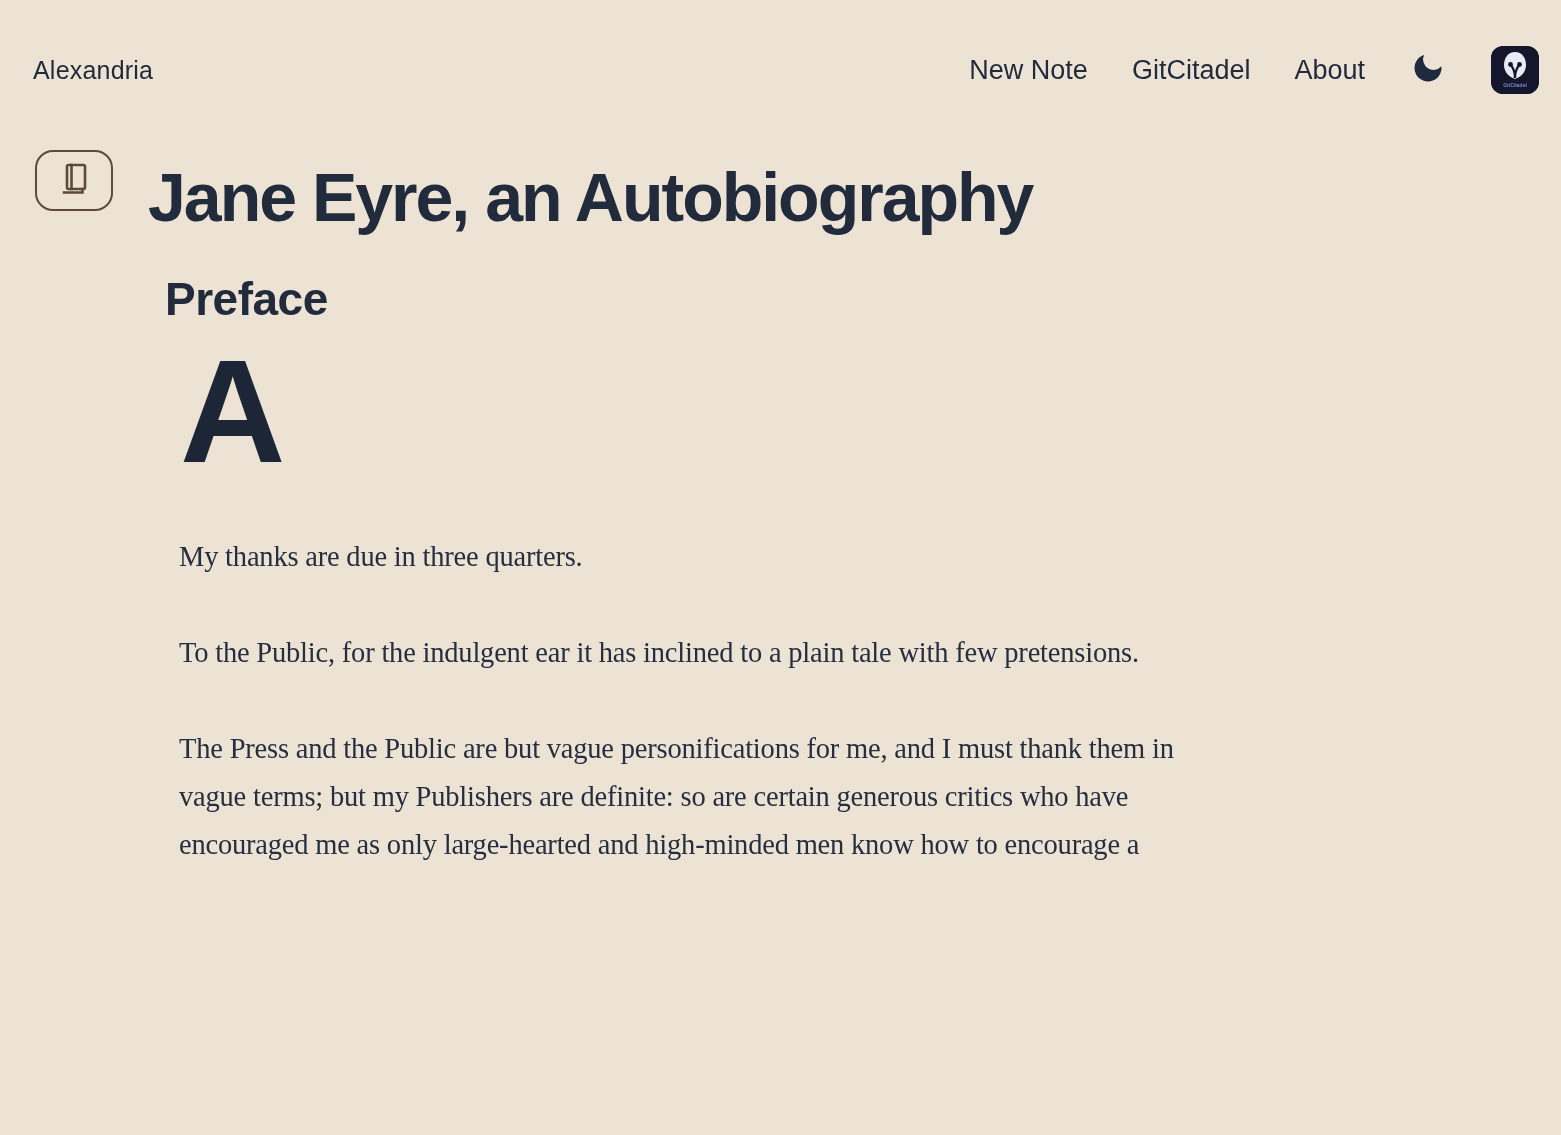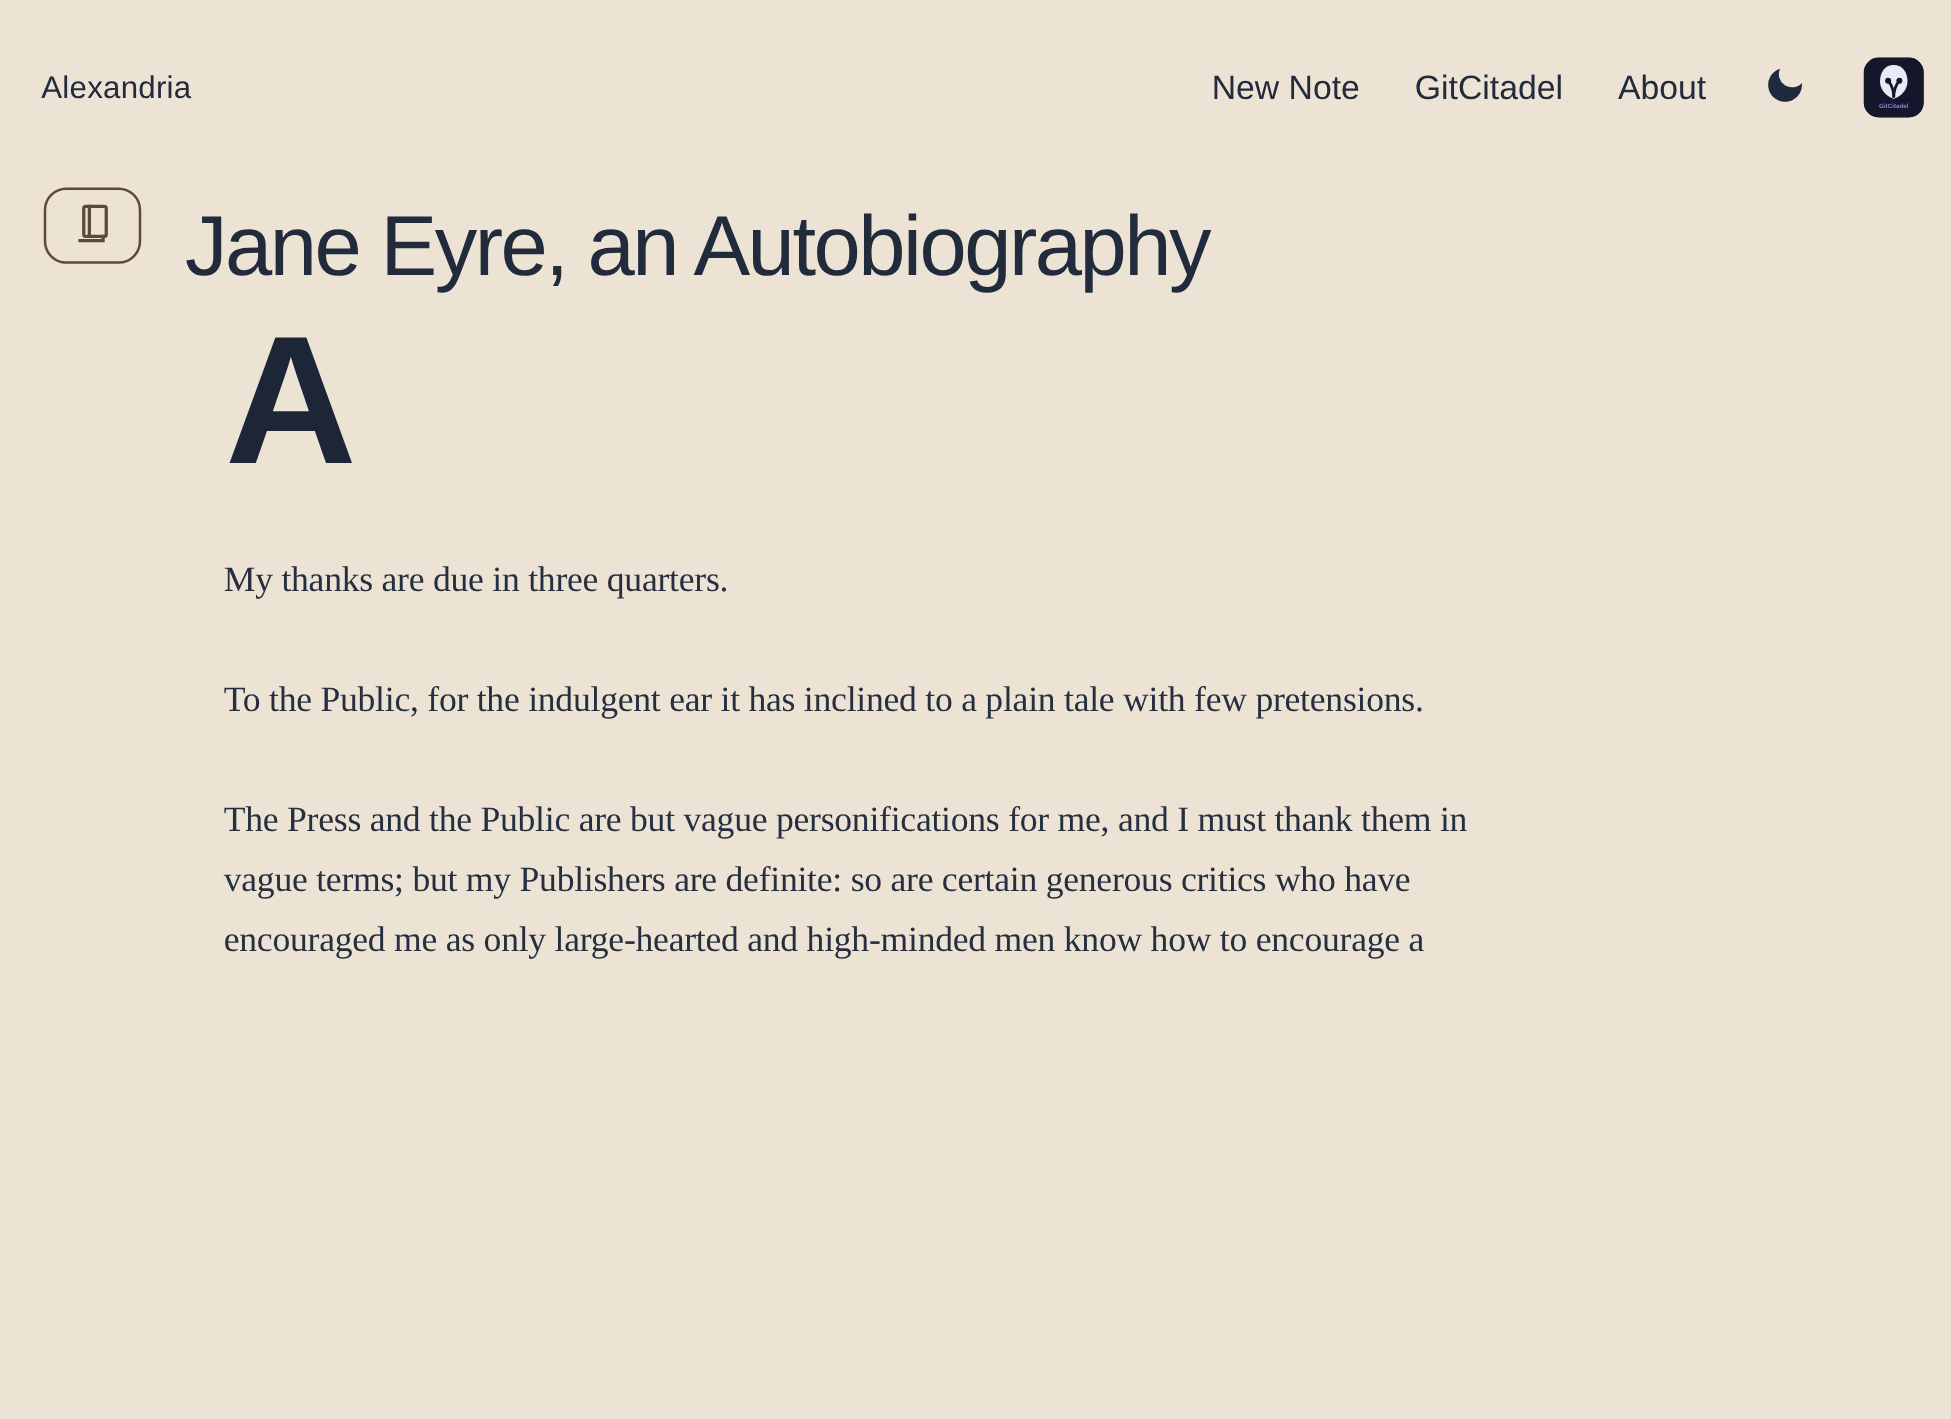--- a/index.html
+++ b/index.html
@@ -63,21 +63,21 @@
     background: transparent;
     display: flex; align-items: center; justify-content: center;
     cursor: pointer;
   }
   .book-button svg { width: 36px; height: 36px; }
 
   .article-title {
     margin: 61px 0 0 148px;
     font-size: 68px;
     line-height: 1.0;
-    font-weight: 400;
+    font-weight: 700;
     letter-spacing: -2px;
     color: #212B3C;
   }
   .section-heading {
     margin: 44px 0 0 165px;
     font-size: 46px;
     line-height: 48px;
     font-weight: 700;
     letter-spacing: -0.5px;
     color: #212B3C;
@@ -157,20 +157,21 @@
     <span>
       <svg viewBox="0 0 36 36" width="36" height="36" fill="none" stroke="#5D4A37" stroke-width="2.6" stroke-linecap="square">
         <rect x="11" y="4" width="18" height="24" rx="1.5"></rect>
         <line x1="15.5" y1="4" x2="15.5" y2="28"></line>
         <path d="M8 31.5 H 26.5 V 28"></path>
       </svg>
     </span>
   </button>
 
   <h1 class="article-title">Jane Eyre, an Autobiography</h1>
+  <h2 class="section-heading">Preface</h2>
 
   <div class="lead">
     <div class="dropcap">A</div>
   </div>
 
   <div class="paragraphs">
     <p class="para">My thanks are due in three quarters.</p>
     <p class="para">To the Public, for the indulgent ear it has inclined to a plain tale with few pretensions.</p>
     <p class="para">The Press and the Public are but vague personifications for me, and I must thank them in
 vague terms; but my Publishers are definite: so are certain generous critics who have

